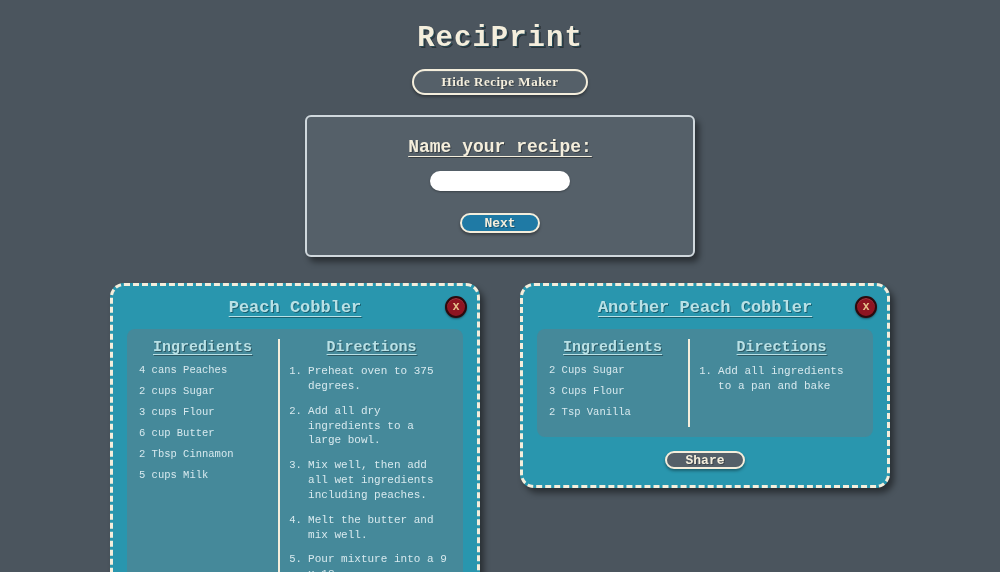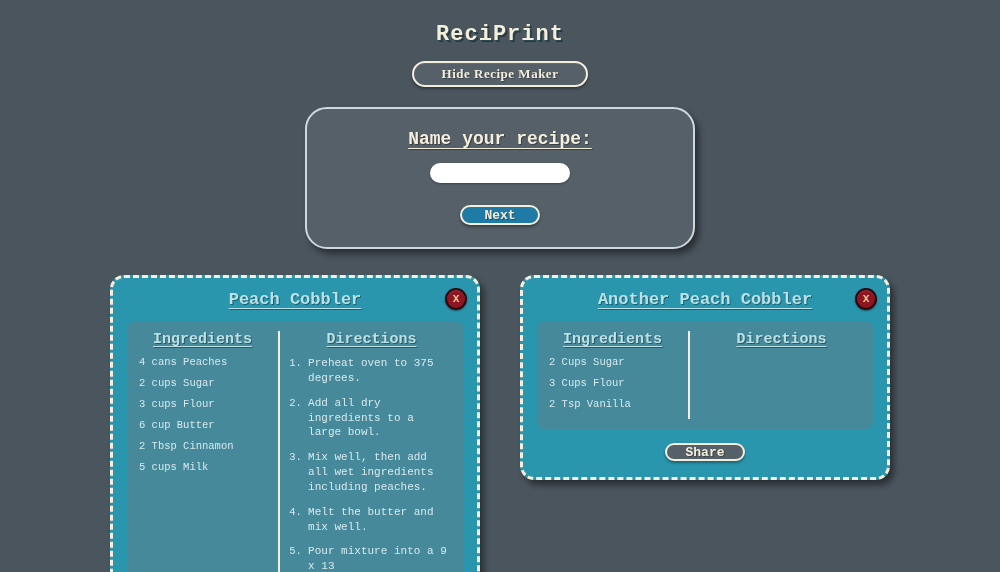--- a/index.html
+++ b/index.html
@@ -26,21 +26,21 @@
     color: var(--cream);
   }
   .page {
     width: 100%;
     display: flex;
     flex-direction: column;
     align-items: center;
   }
   .app-title {
     margin: 22px 0 14px 0;
-    font-size: 22px;
+    font-size: 29px;
     font-weight: 700;
     letter-spacing: 1px;
     color: var(--cream);
     text-shadow: 1px 1px 0 #274a55, 2px 2px 0 rgba(0,0,0,0.4);
   }
   .pill {
     display: inline-flex;
     align-items: center;
     justify-content: center;
     height: 26px;
@@ -54,21 +54,21 @@
     font-weight: 700;
     letter-spacing: .5px;
     box-shadow: 0 2px 3px rgba(0,0,0,.35), inset 0 1px 0 rgba(255,255,255,.08);
     cursor: pointer;
     user-select: none;
     text-shadow: 1px 1px 0 rgba(0,0,0,.3);
   }
   .maker-panel {
     margin-top: 20px;
     width: 390px;
-    border-radius: 22px;
+    border-radius: 6px;
     border: 2px solid var(--panel-border);
     background: var(--panel);
     box-shadow: 4px 5px 6px rgba(0,0,0,.45);
     padding: 20px 8px 22px;
     text-align: center;
   }
   .maker-label {
     font-size: 18px;
     font-weight: 700;
     text-decoration: underline;
@@ -275,20 +275,23 @@
         <div class="col ingredients">
           <h3>Ingredients</h3>
           <ul class="ing-list">
             <li>2 Cups Sugar</li>
             <li>3 Cups Flour</li>
             <li>2 Tsp Vanilla</li>
           </ul>
         </div>
         <div class="col directions">
           <h3>Directions</h3>
+          <ol class="dir-list">
+            <li>Add all ingredients to a pan and bake</li>
+          </ol>
         </div>
       </div>
       <div class="card-footer">
         <button class="share-btn">Share</button>
       </div>
     </div>
 
   </div>
 </div>
 

